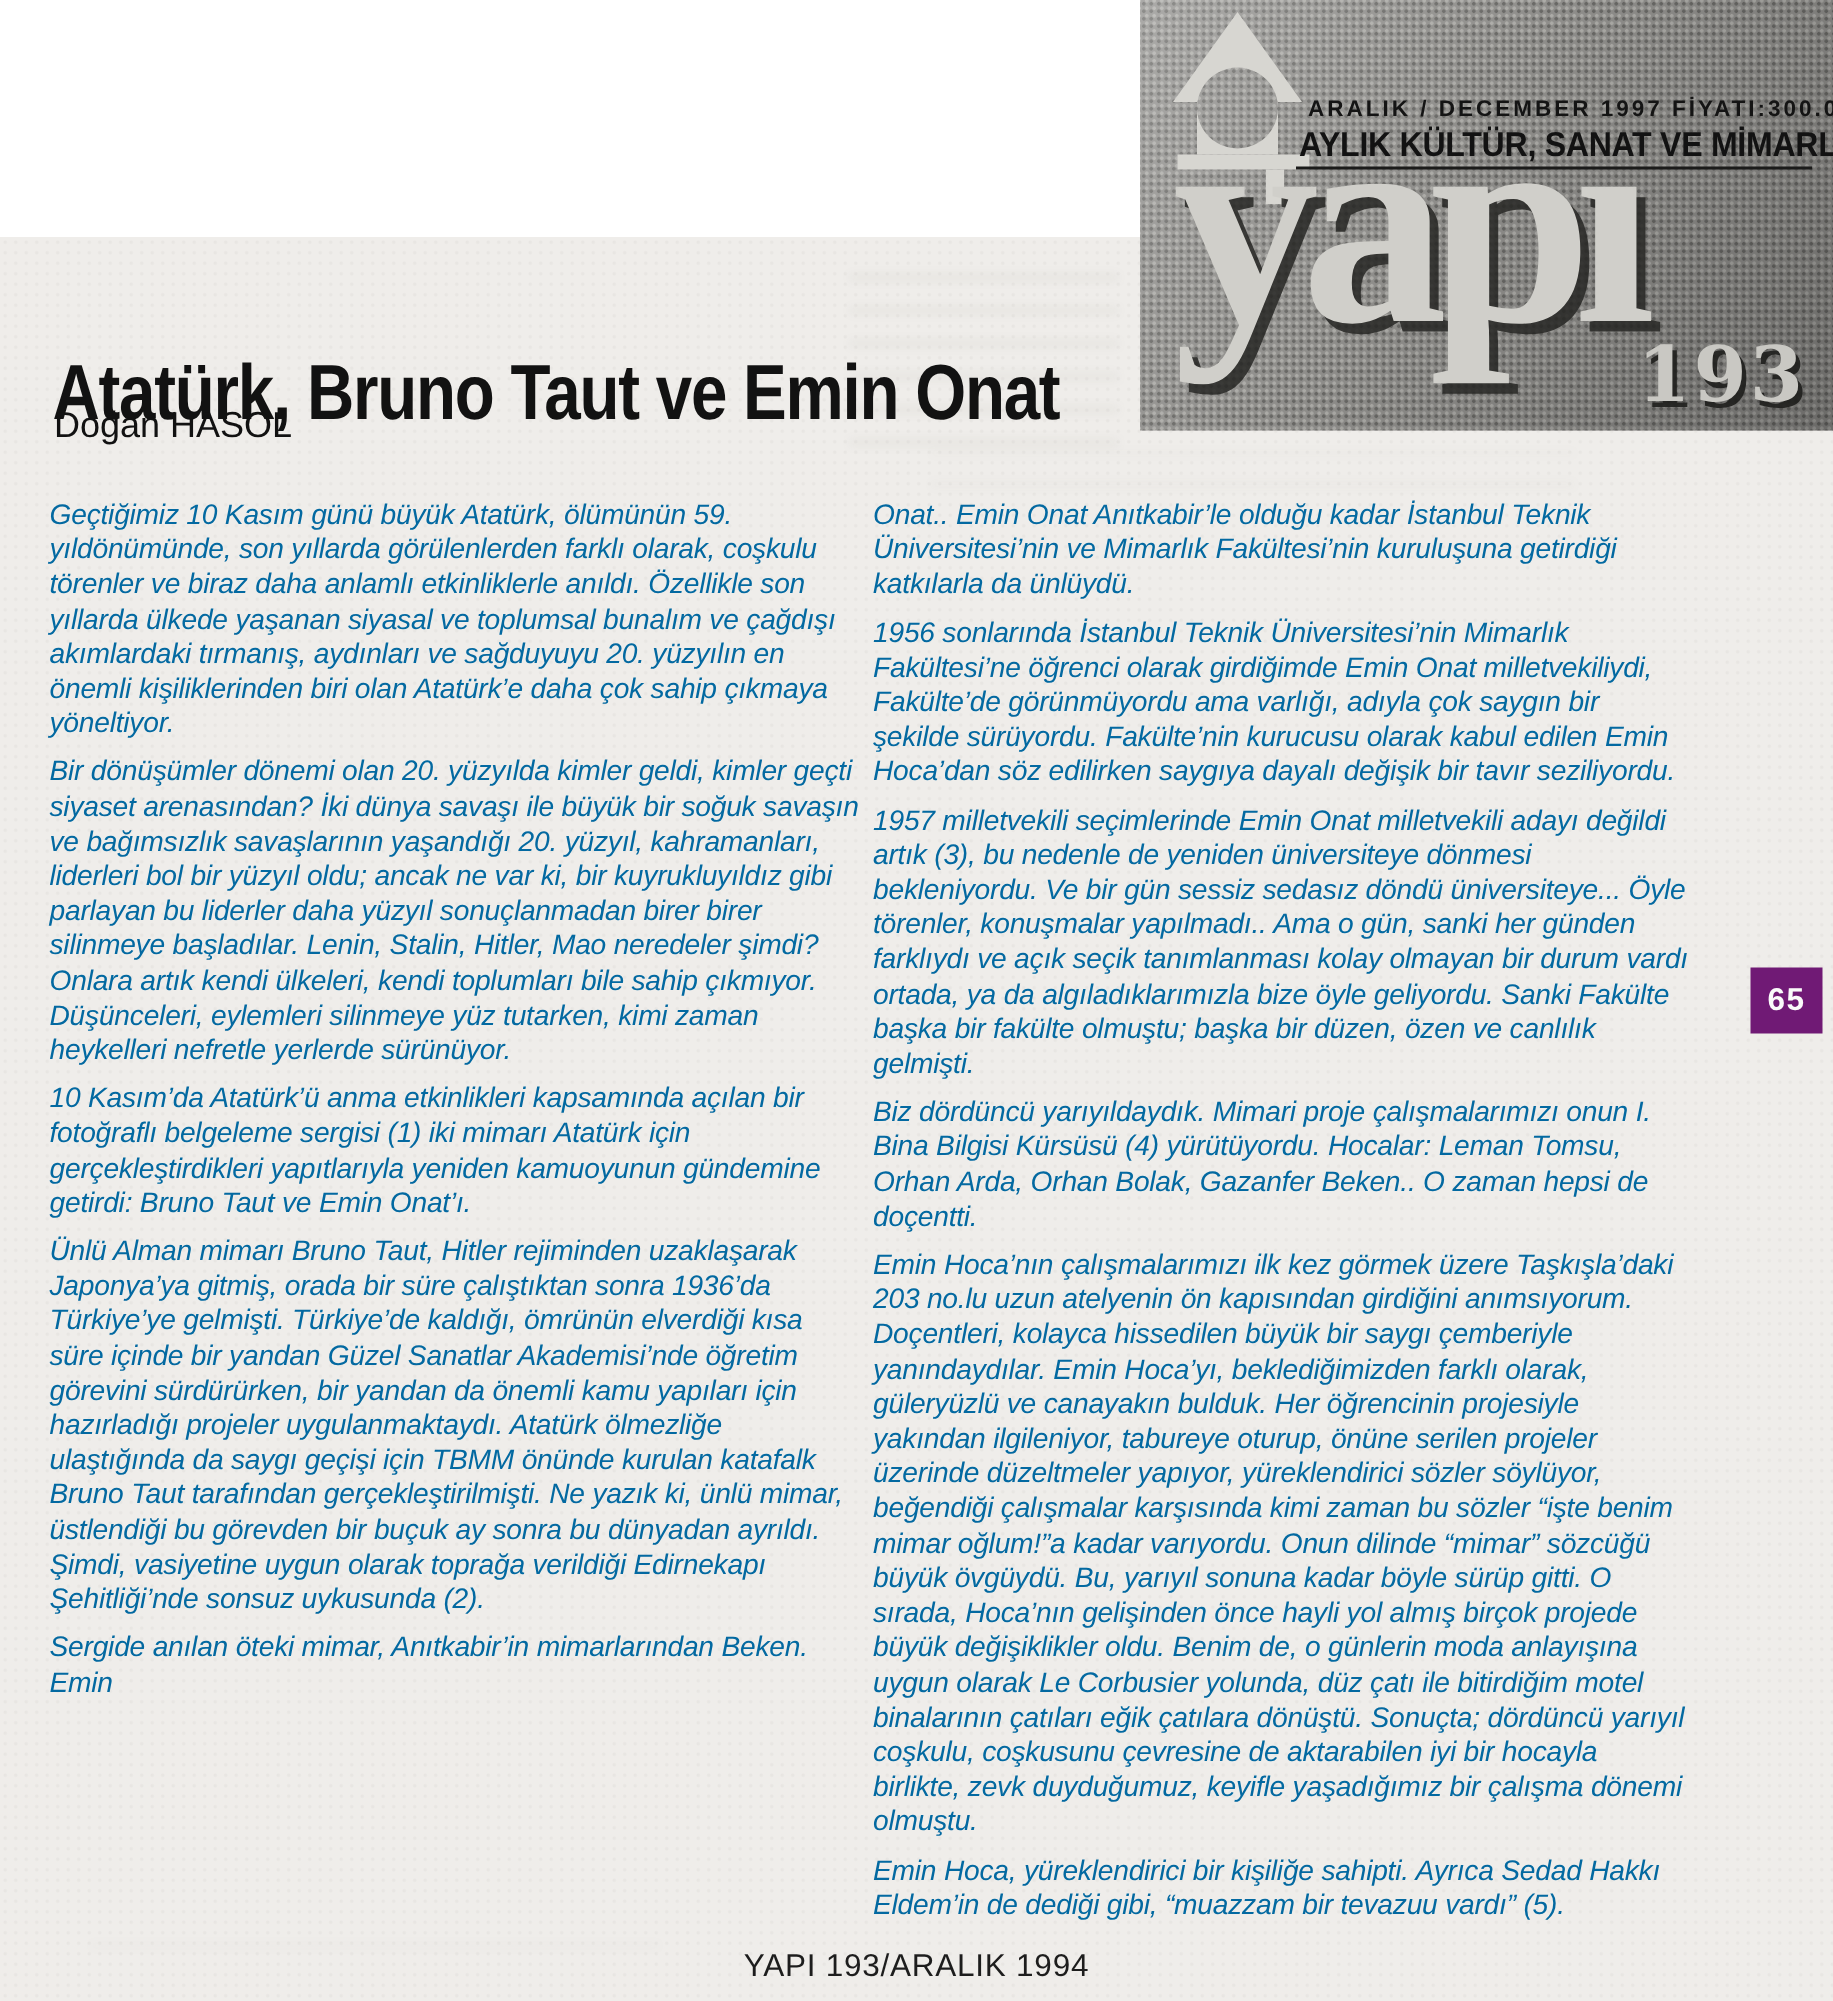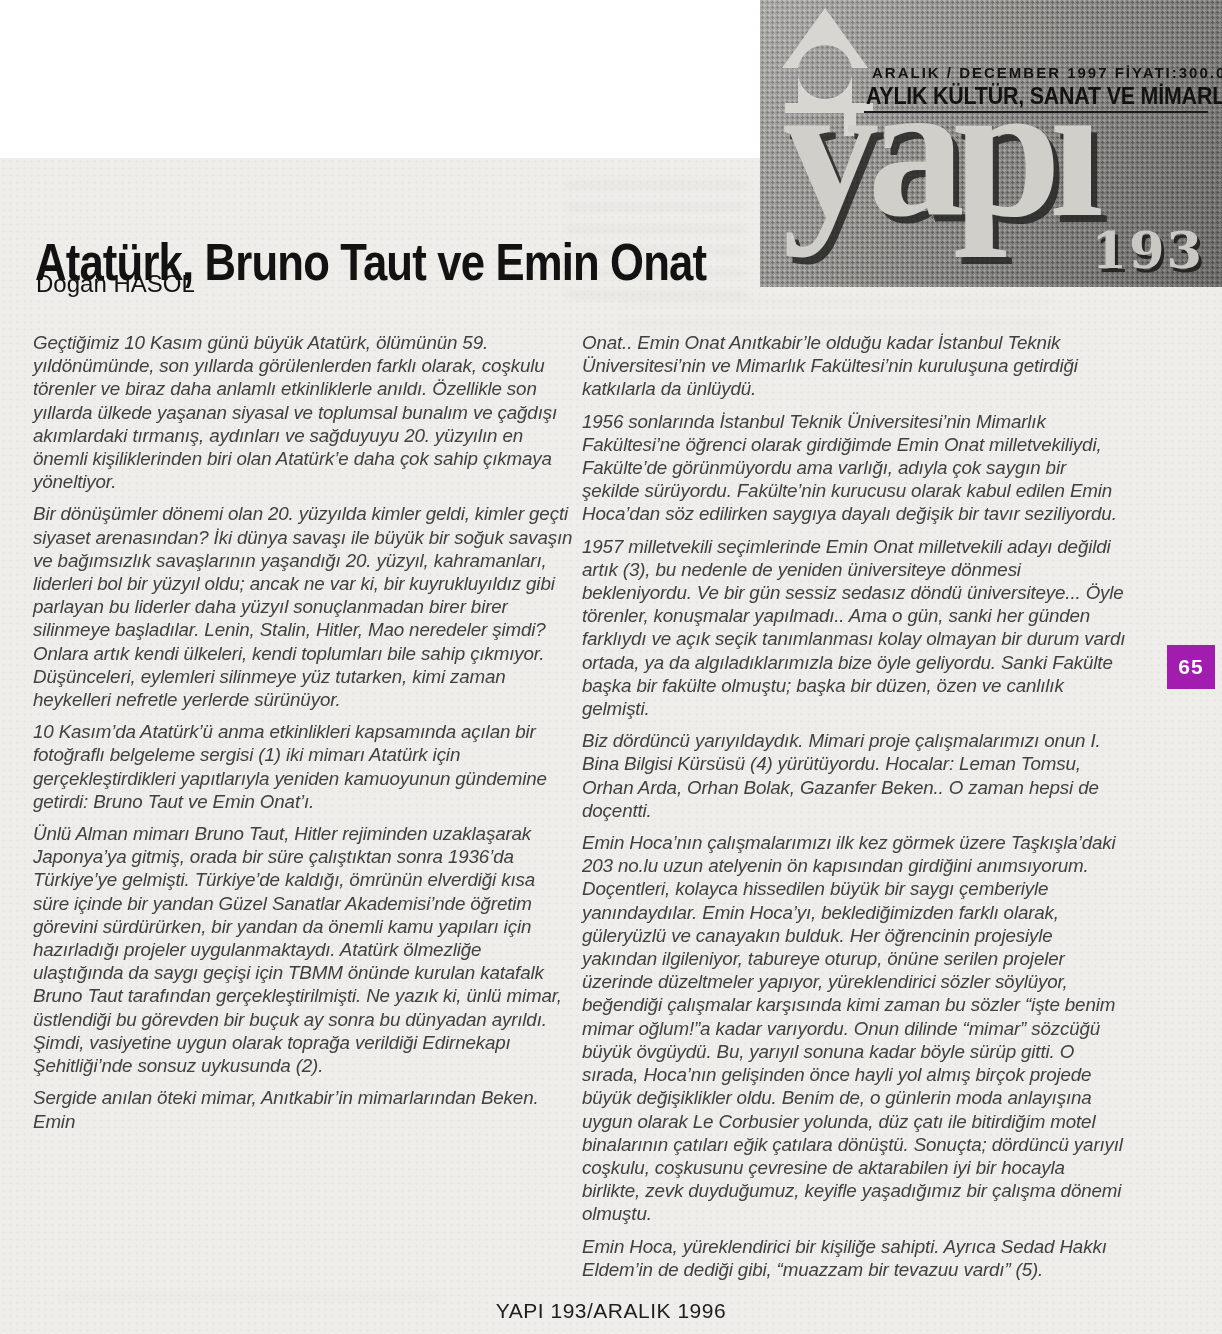--- a/index.html
+++ b/index.html
@@ -71,25 +71,25 @@
     position:absolute;left:36px;top:270px;
     font-size:24px;font-weight:normal;letter-spacing:0;color:#121212;
   }
   .col{position:absolute;top:331px;}
   .col-left{left:33px;width:541px;}
   .col-right{left:582px;width:545px;}
   .col p.para{
     margin:0 0 9px 0;
     font-style:italic;
     font-size:18.8px;line-height:23.2px;letter-spacing:-0.15px;
-    color:#404040;
+    color:#0369a1;
   }
   .page-num{
     position:absolute;left:1167px;top:645px;width:48px;height:44px;
-    background:#a21caf;color:#fafafa;
+    background:#701a75;color:#fafafa;
     display:flex;align-items:center;justify-content:center;
     font-size:21px;font-weight:bold;letter-spacing:1px;
   }
   .footer{
     position:absolute;left:0;top:1299px;width:1222px;
     text-align:center;font-size:21px;letter-spacing:0.5px;color:#1d1d1d;
   }
 </style>
 </head>
 <body>
@@ -126,13 +126,13 @@
 <div class="col col-right">
     <p class="para">Onat.. Emin Onat Anıtkabir’le olduğu kadar İstanbul Teknik Üniversitesi’nin ve Mimarlık Fakültesi’nin kuruluşuna getirdiği katkılarla da ünlüydü.</p>
     <p class="para">1956 sonlarında İstanbul Teknik Üniversitesi’nin Mimarlık Fakültesi’ne öğrenci olarak girdiğimde Emin Onat milletvekiliydi, Fakülte’de görünmüyordu ama varlığı, adıyla çok saygın bir şekilde sürüyordu. Fakülte’nin kurucusu olarak kabul edilen Emin Hoca’dan söz edilirken saygıya dayalı değişik bir tavır seziliyordu.</p>
     <p class="para">1957 milletvekili seçimlerinde Emin Onat milletvekili adayı değildi artık (3), bu nedenle de yeniden üniversiteye dönmesi bekleniyordu. Ve bir gün sessiz sedasız döndü üniversiteye... Öyle törenler, konuşmalar yapılmadı.. Ama o gün, sanki her günden farklıydı ve açık seçik tanımlanması kolay olmayan bir durum vardı ortada, ya da algıladıklarımızla bize öyle geliyordu. Sanki Fakülte başka bir fakülte olmuştu; başka bir düzen, özen ve canlılık gelmişti.</p>
     <p class="para">Biz dördüncü yarıyıldaydık. Mimari proje çalışmalarımızı onun I. Bina Bilgisi Kürsüsü (4) yürütüyordu. Hocalar: Leman Tomsu, Orhan Arda, Orhan Bolak, Gazanfer Beken.. O zaman hepsi de doçentti.</p>
     <p class="para">Emin Hoca’nın çalışmalarımızı ilk kez görmek üzere Taşkışla’daki 203 no.lu uzun atelyenin ön kapısından girdiğini anımsıyorum. Doçentleri, kolayca hissedilen büyük bir saygı çemberiyle yanındaydılar. Emin Hoca’yı, beklediğimizden farklı olarak, güleryüzlü ve canayakın bulduk. Her öğrencinin projesiyle yakından ilgileniyor, tabureye oturup, önüne serilen projeler üzerinde düzeltmeler yapıyor, yüreklendirici sözler söylüyor, beğendiği çalışmalar karşısında kimi zaman bu sözler “işte benim mimar oğlum!”a kadar varıyordu. Onun dilinde “mimar” sözcüğü büyük övgüydü. Bu, yarıyıl sonuna kadar böyle sürüp gitti. O sırada, Hoca’nın gelişinden önce hayli yol almış birçok projede büyük değişiklikler oldu. Benim de, o günlerin moda anlayışına uygun olarak Le Corbusier yolunda, düz çatı ile bitirdiğim motel binalarının çatıları eğik çatılara dönüştü. Sonuçta; dördüncü yarıyıl coşkulu, coşkusunu çevresine de aktarabilen iyi bir hocayla birlikte, zevk duyduğumuz, keyifle yaşadığımız bir çalışma dönemi olmuştu.</p>
     <p class="para">Emin Hoca, yüreklendirici bir kişiliğe sahipti. Ayrıca Sedad Hakkı Eldem’in de dediği gibi, “muazzam bir tevazuu vardı” (5).</p>
   </div>
 
 <div class="page-num">65</div>
-<div class="footer">YAPI 193/ARALIK 1996</div>
+<div class="footer">YAPI 193/ARALIK 1994</div>
 
 </body></html>

